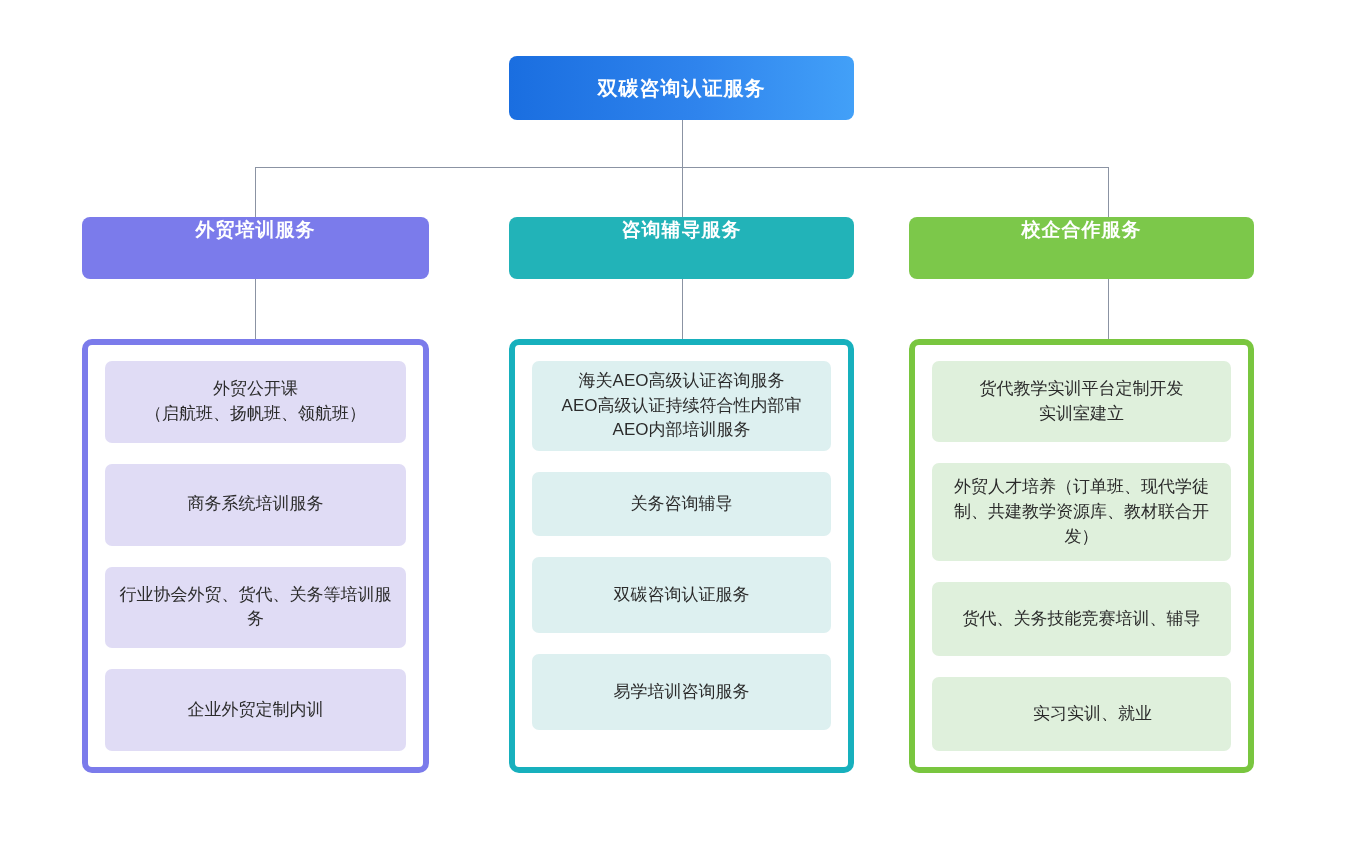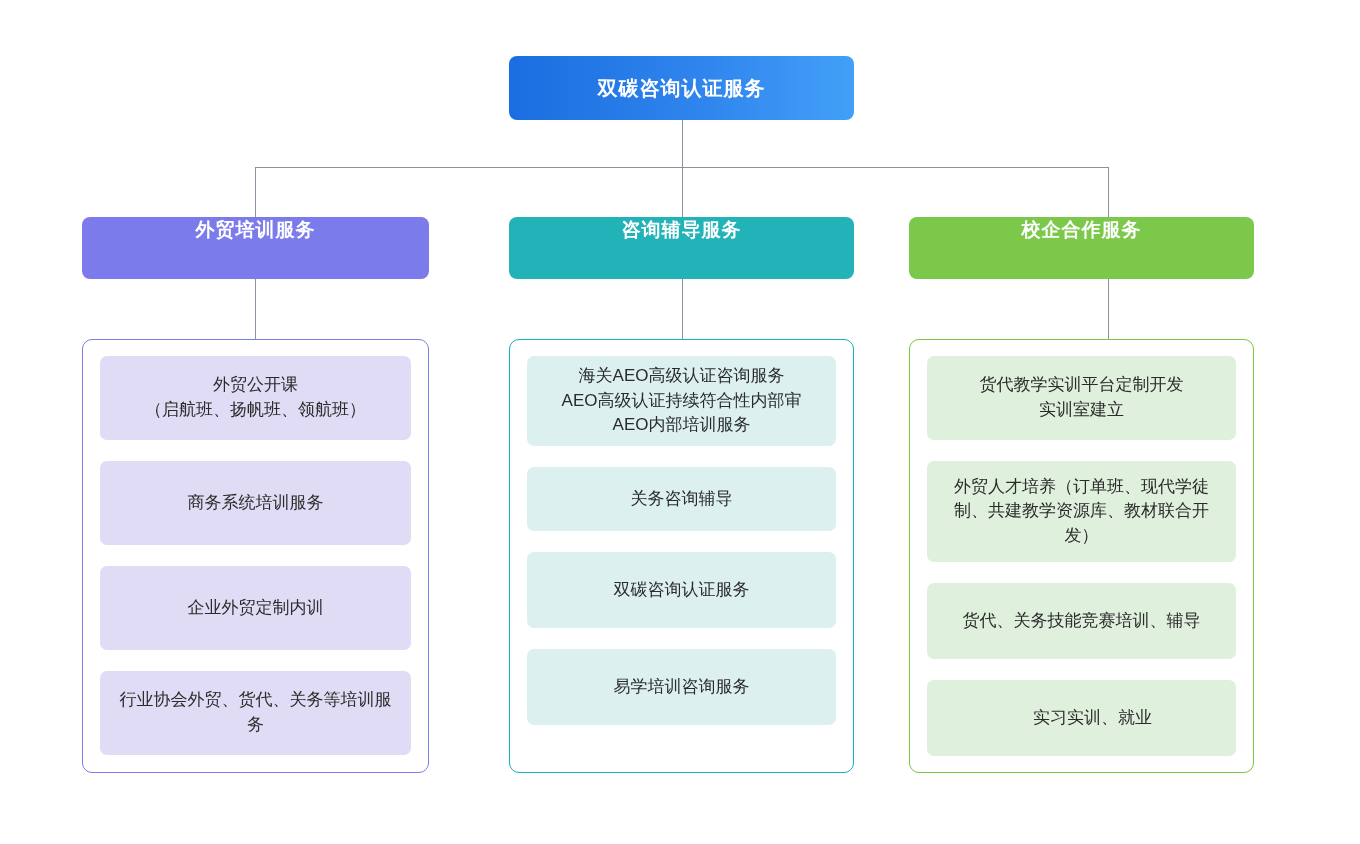--- a/index.html
+++ b/index.html
@@ -72,21 +72,21 @@
     font-weight: bold;
     letter-spacing: 1px;
     box-sizing: border-box;
   }
   .branch-panel {
     position: absolute;
     top: 122px;
     left: 0;
     width: 100%;
     box-sizing: border-box;
-    border: 1px solid #701a75;
+    border: 6px solid #701a75;
     border-radius: 10px;
     padding: 16px 17px;
     display: flex;
     flex-direction: column;
     justify-content: flex-start;
     gap: 21px;
     background: #ffffff;
   }
   .card {
     border-radius: 7px;
@@ -161,22 +161,22 @@
   </div>
 
   <div class="branch" id="branch-1">
     <div class="branch-header">
       <span>外贸培训服务</span>
     </div>
     <div class="branch-panel">
       <div class="card">外贸公开课
 （启航班、扬帆班、领航班）</div>
       <div class="card">商务系统培训服务</div>
+      <div class="card">行业协会外贸、货代、关务等培训服务</div>
       <div class="card">企业外贸定制内训</div>
-      <div class="card">行业协会外贸、货代、关务等培训服务</div>
     </div>
   </div>
 
   <div class="branch" id="branch-2">
     <div class="branch-header">
       <span>咨询辅导服务</span>
     </div>
     <div class="branch-panel">
       <div class="card">海关AEO高级认证咨询服务
 AEO高级认证持续符合性内部审

